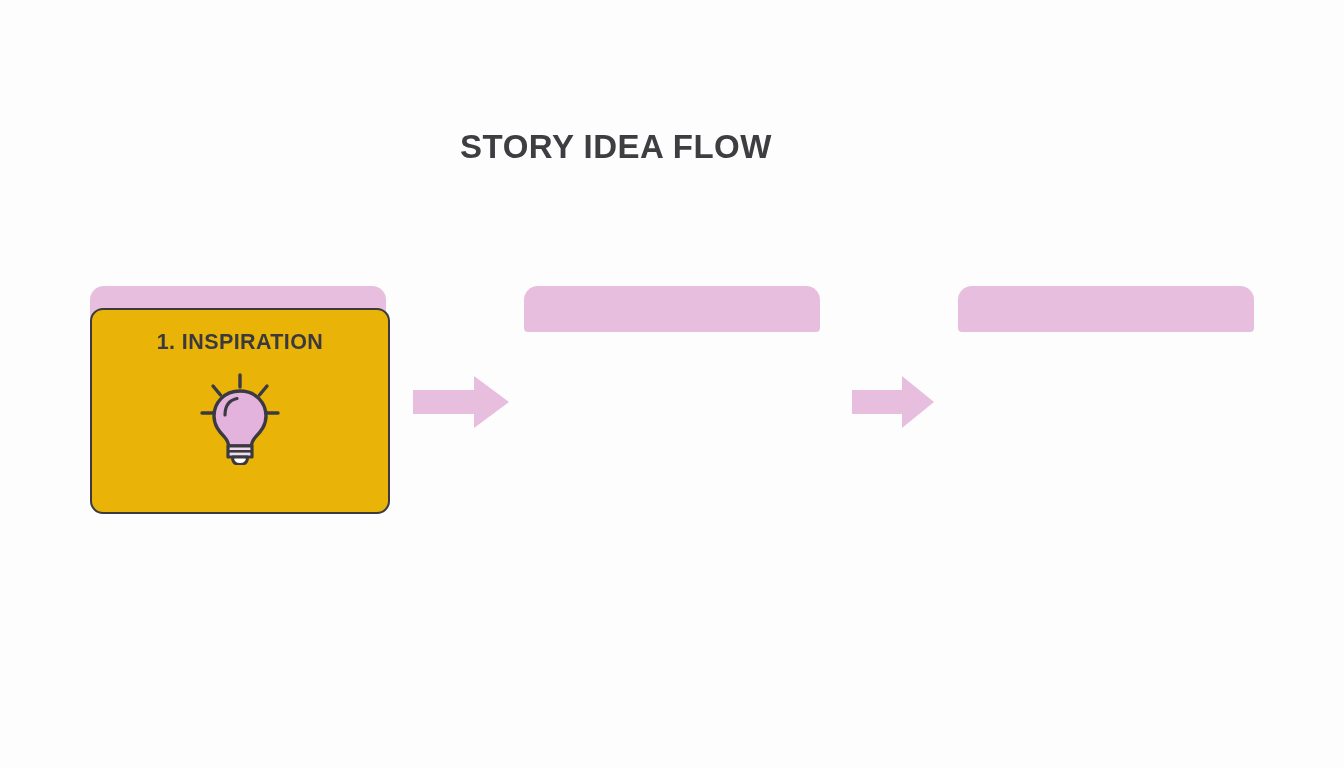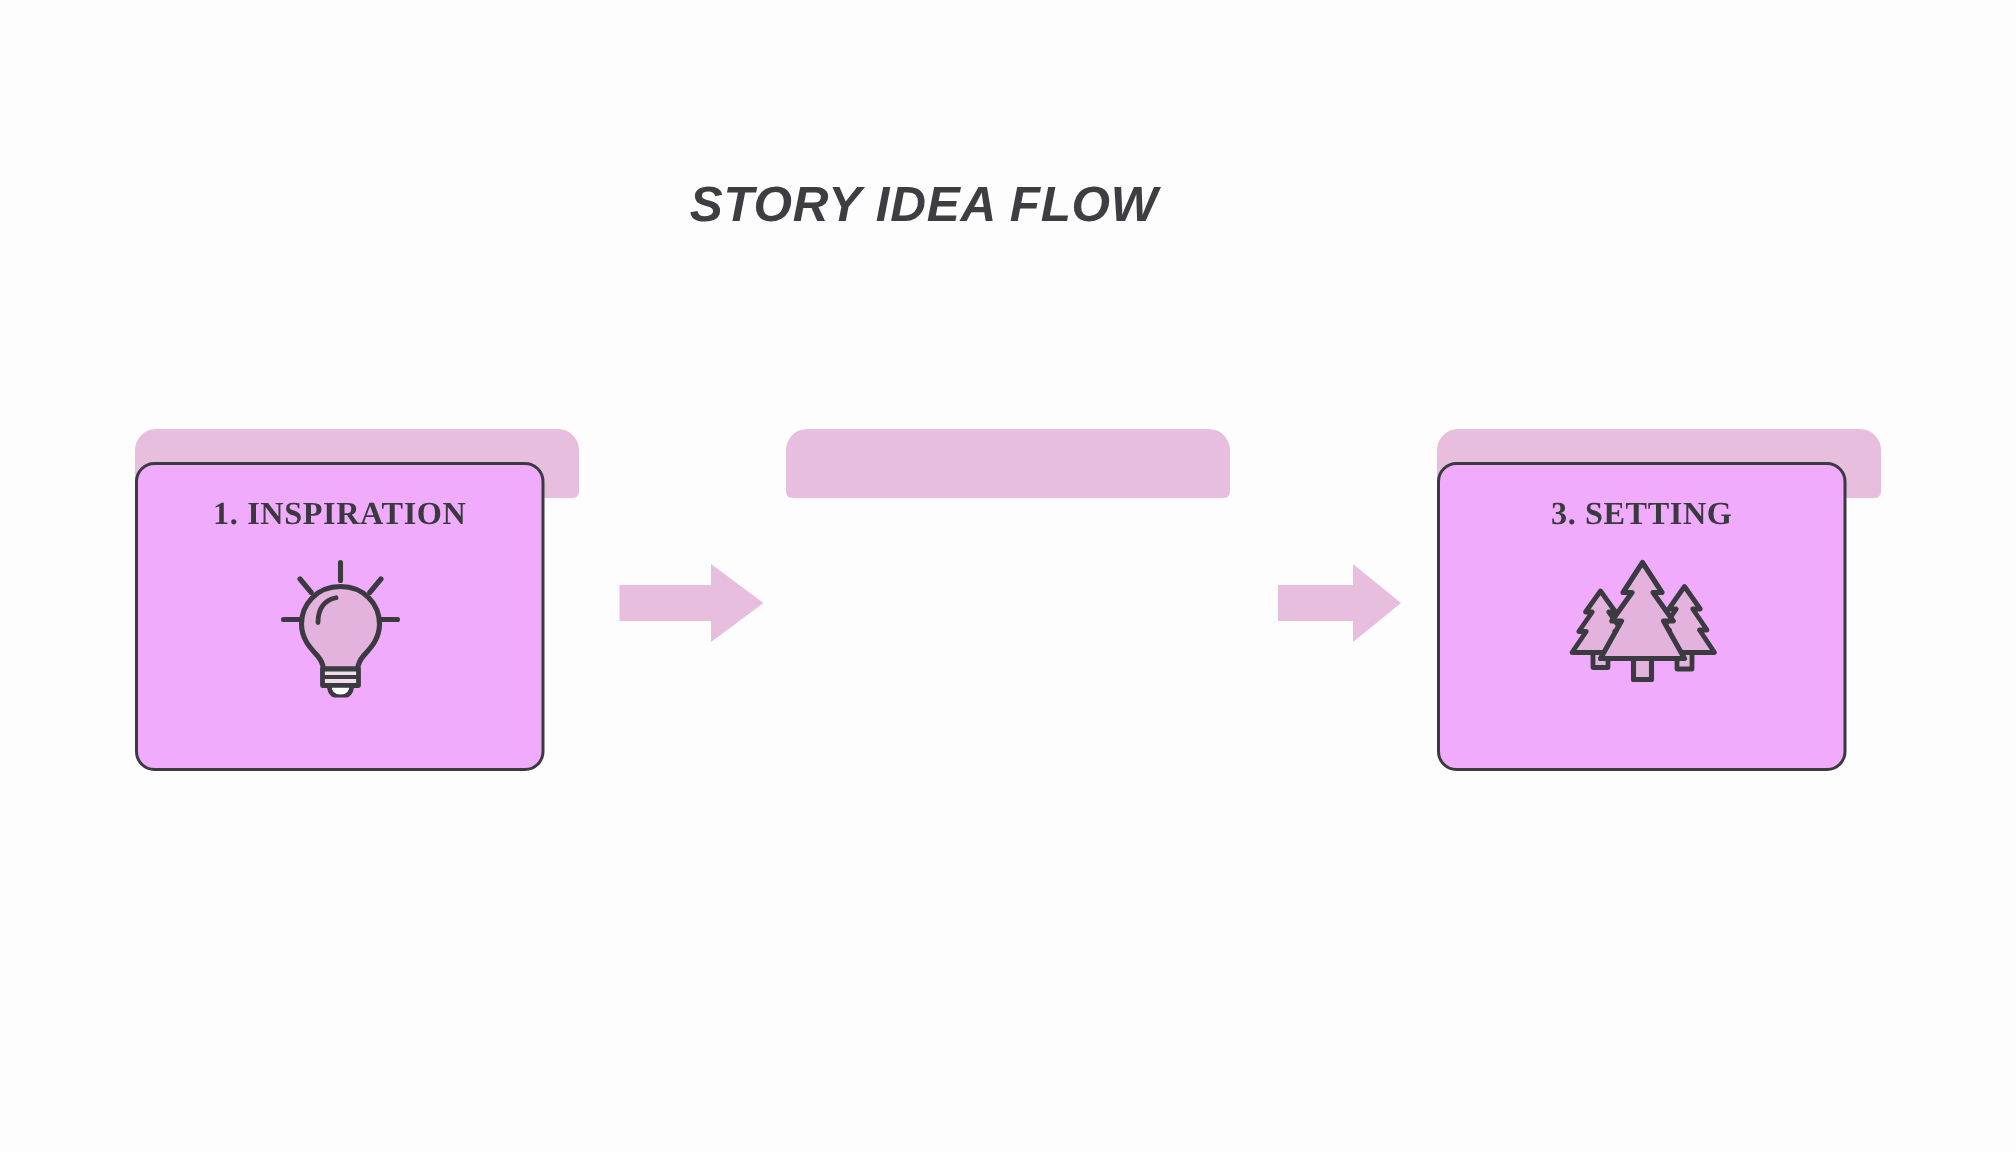--- a/index.html
+++ b/index.html
@@ -10,30 +10,29 @@
     width: 1344px;
     height: 768px;
     background: #fdfdfd;
     font-family: "Liberation Sans", sans-serif;
     overflow: hidden;
     position: relative;
   }
 
   #page-title {
     position: absolute;
-    top: 116px;
+    top: 127px;
     left: 0;
     width: 1232px;
     text-align: center;
     font-size: 33px;
     font-weight: bold;
     letter-spacing: 0.5px;
     color: #3e3e42;
     line-height: 1.2;
-    font-style: italic;
   }
 
   #flow-row {
     position: absolute;
     top: 286px;
     left: 88px;
     width: 1172px;
     height: 232px;
   }
 
@@ -55,30 +54,29 @@
     width: 296px;
     height: 46px;
     background: #e8bede;
     border-radius: 14px 14px 4px 4px;
   }
 
   .card-body {
     position: absolute;
     left: 2px;
     top: 22px;
-    width: 273px;
+    width: 300px;
     height: 206px;
     box-sizing: border-box;
-    background: #f0abfc;
+    background: #eab308;
     border: 2.2px solid #3a3a40;
     border-radius: 13px;
     display: flex;
     flex-direction: column;
     align-items: center;
-    font-family: Liberation Serif, serif;
   }
 
   .card-label {
     margin-top: 20px;
     font-size: 21.5px;
     font-weight: bold;
     letter-spacing: 0.4px;
     color: #3a3a3e;
     white-space: nowrap;
   }
@@ -138,35 +136,15 @@
   </div>
 
   <div class="arrow arrow-2">
     <svg viewBox="0 0 86 56">
       <path d="M2 16 L52 16 L52 2 L84 28 L52 54 L52 40 L2 40 Z" fill="#e8bede"></path>
     </svg>
   </div>
 
   <div class="step step-3">
     <div class="card-tab"></div>
-    <div class="card-body">
-      <div class="card-label">3. SETTING</div>
-      <svg class="card-icon" viewBox="0 0 110 96">
-
-        <g stroke="#3a3a40" stroke-width="3.2" stroke-linejoin="round">
-          <path d="M27 25 L37 39 L32.5 39 L41.5 52 L36.5 52 L46 66 L8 66 L17.5 52 L12.5 52 L21.5 39 L17 39 Z" fill="#e3b3dd"></path>
-          <rect x="22" y="66" width="10" height="10" fill="#e3b3dd"></rect>
-        </g>
-
-        <g stroke="#3a3a40" stroke-width="3.2" stroke-linejoin="round">
-          <path d="M83 22 L93.5 37 L88.5 37 L98 51 L93 51 L103 66 L63 66 L73 51 L68 51 L77.5 37 L72.5 37 Z" fill="#e3b3dd"></path>
-          <rect x="78" y="66" width="10" height="11" fill="#e3b3dd"></rect>
-        </g>
-
-        <g stroke="#3a3a40" stroke-width="3.4" stroke-linejoin="round">
-          <path d="M55 6 L68 26 L62 26 L75.5 45 L69 45 L83 70 L27 70 L41 45 L34.5 45 L48 26 L42 26 Z" fill="#e3b3dd"></path>
-          <rect x="49" y="70" width="12" height="14" fill="#e3b3dd"></rect>
-        </g>
-      </svg>
-    </div>
   </div>
 
 </div>
 
 </body></html>

